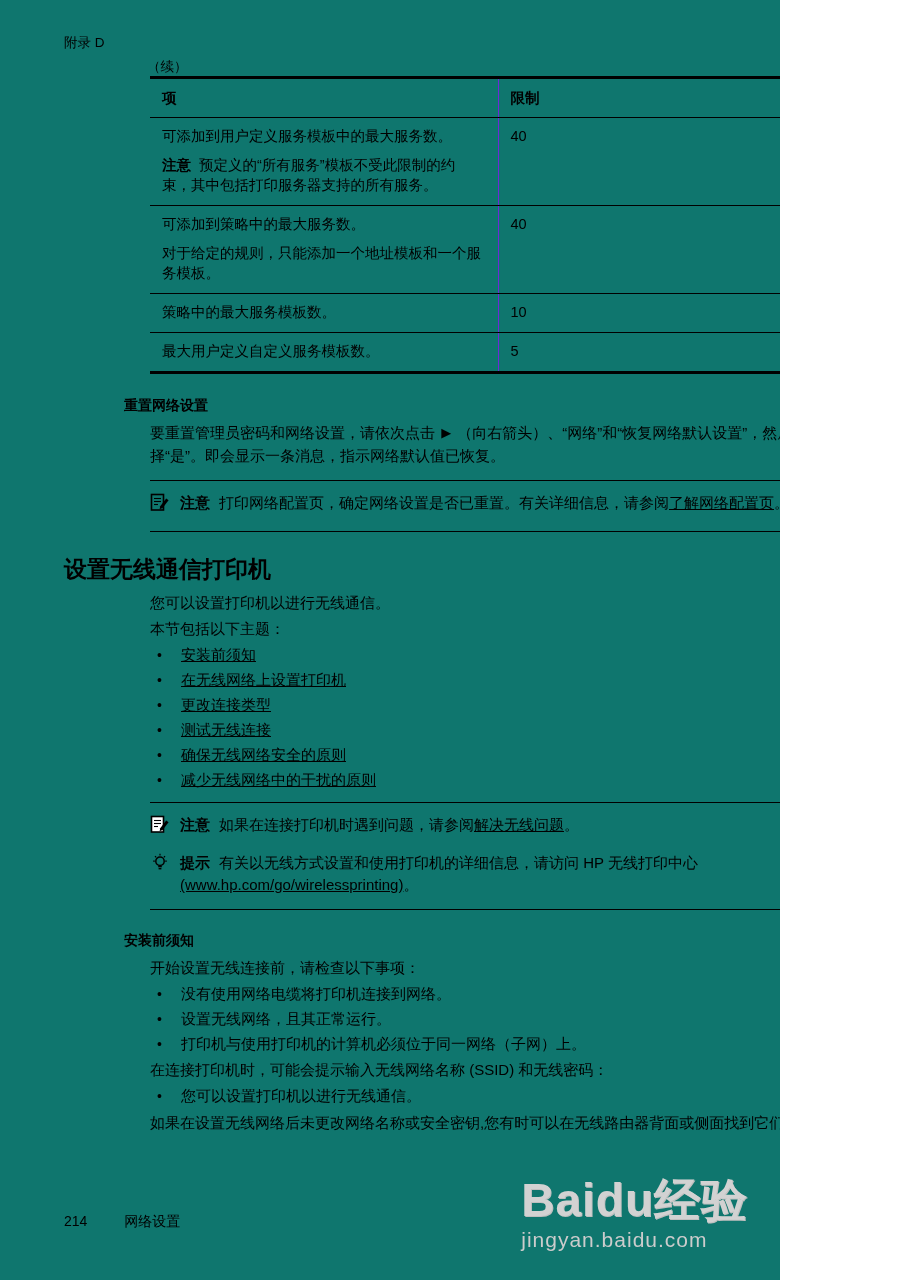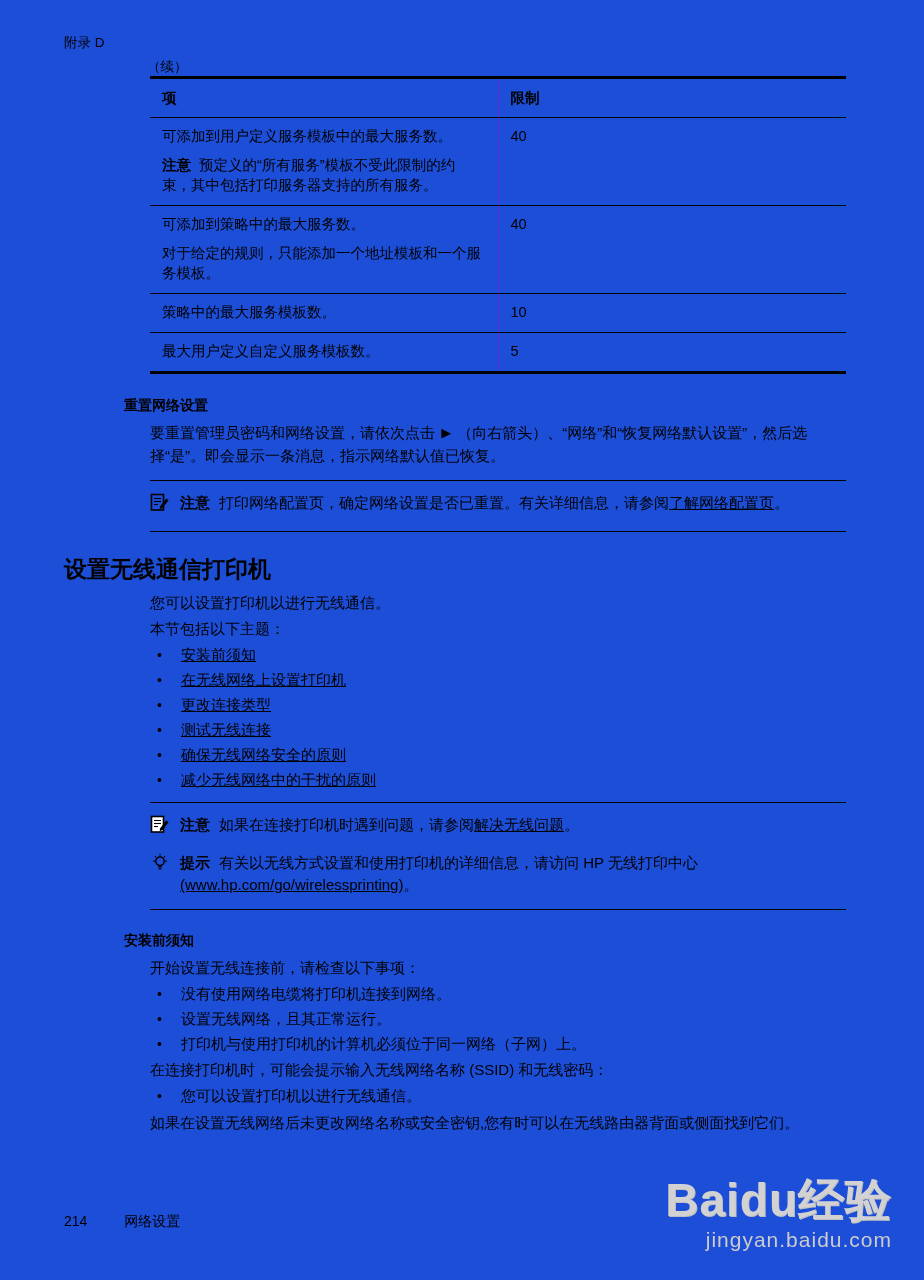--- a/index.html
+++ b/index.html
@@ -1,18 +1,18 @@
 <!DOCTYPE html>
 <html><head>
 <meta charset="utf-8">
 <style>
   * { margin:0; padding:0; box-sizing:border-box; }
   html,body { background:#ffffff; }
   .page {
-    position:relative; width:924px; height:1280px; background:#1d4ed8;
+    position:relative; width:780px; height:1280px; background:#0f766e;
     font-family:"Liberation Sans","DejaVu Sans",sans-serif;
     color:#000; overflow:hidden; font-size:15px; line-height:21px;
   }
   .appendix { position:absolute; left:64px; top:32px; font-size:13.5px; }
   .continued { position:absolute; left:147px; top:56px; font-size:13.5px; }
 
   .content { position:absolute; top:76px; left:0; width:924px; }
 
   
   .limits-table {
@@ -53,21 +53,21 @@
   
   ul.blist { list-style:none; margin:4px 0 0 150px; width:696px; }
   ul.blist li { display:flex; margin:3px 0; line-height:22px; }
   ul.blist .blt { flex:0 0 31px; padding-left:7px; }
   ul.blist .blt::before { content:"•"; font-size:14px; }
   ul.blist .btext { flex:1; }
 
   
   .footer { position:absolute; left:64px; bottom:48px; font-size:14px; }
   .footer .sec { margin-left:33px; }
-  .watermark { position:absolute; right:32px; bottom:30px; text-align:right; user-select:none; }
+  .watermark { position:absolute; right:32px; bottom:30px; text-align:left; user-select:none; }
   .wm-main { font-size:46px; font-weight:bold; line-height:50px; color:#d2d2d2;
              letter-spacing:1px; text-shadow:1px 1px 0 #bfbfbf; }
   .wm-sub { font-size:21px; color:#cccccc; margin-top:4px; letter-spacing:1px; }
 
   svg .stk { stroke:#000; fill:none; }
 </style>
 </head>
 <body>
 
 <div class="page">

